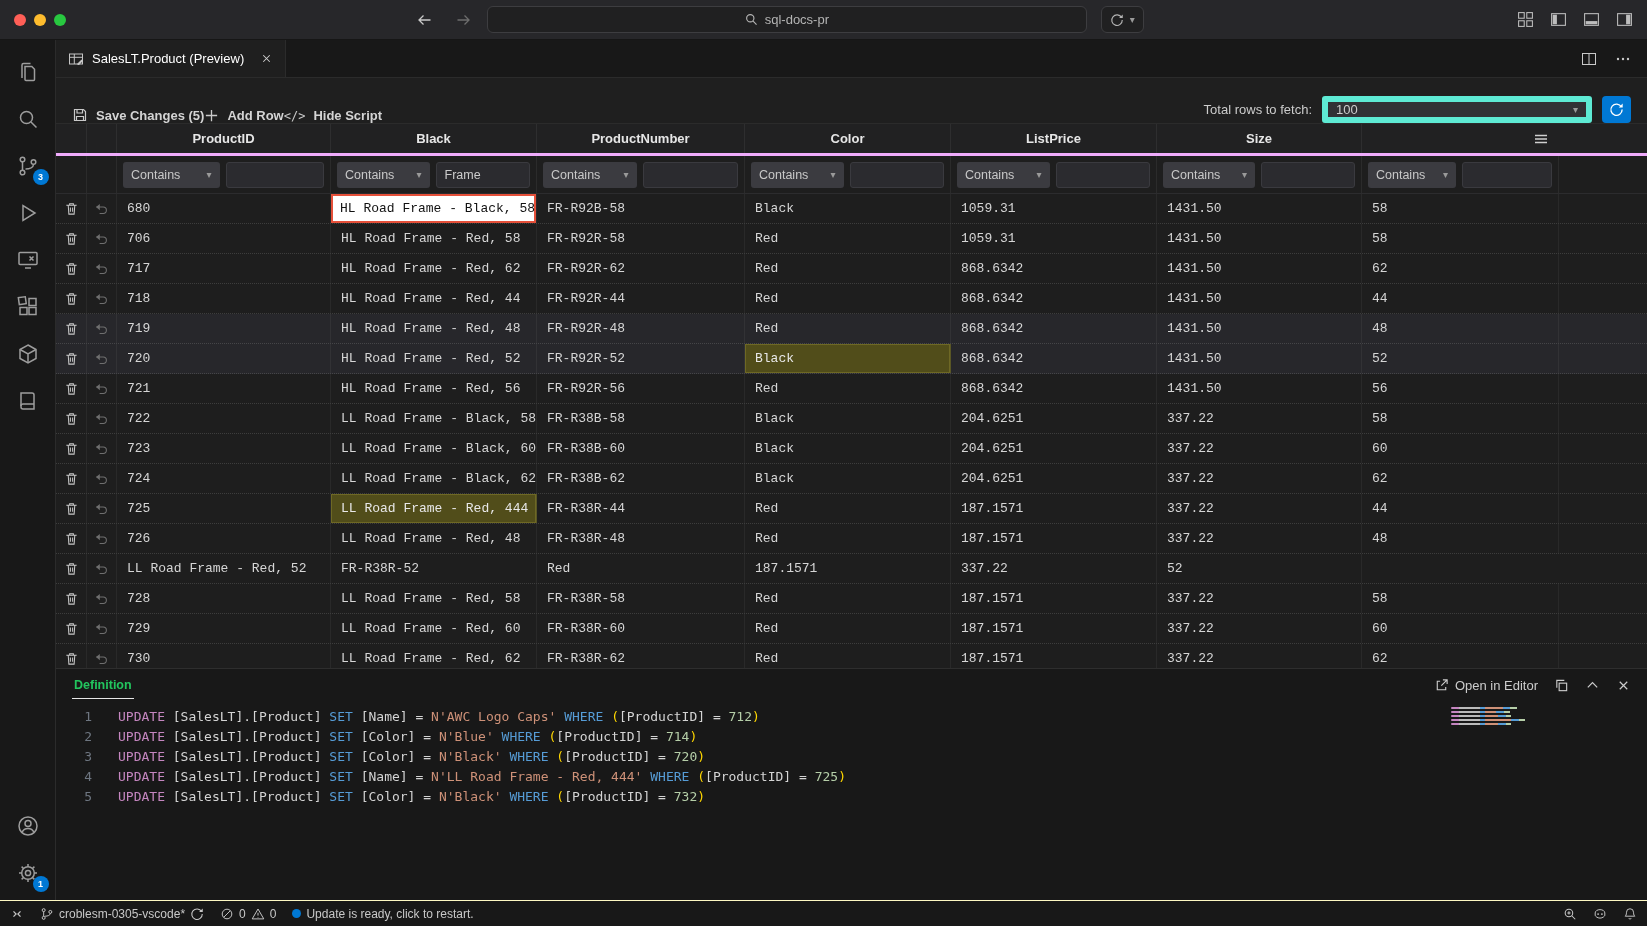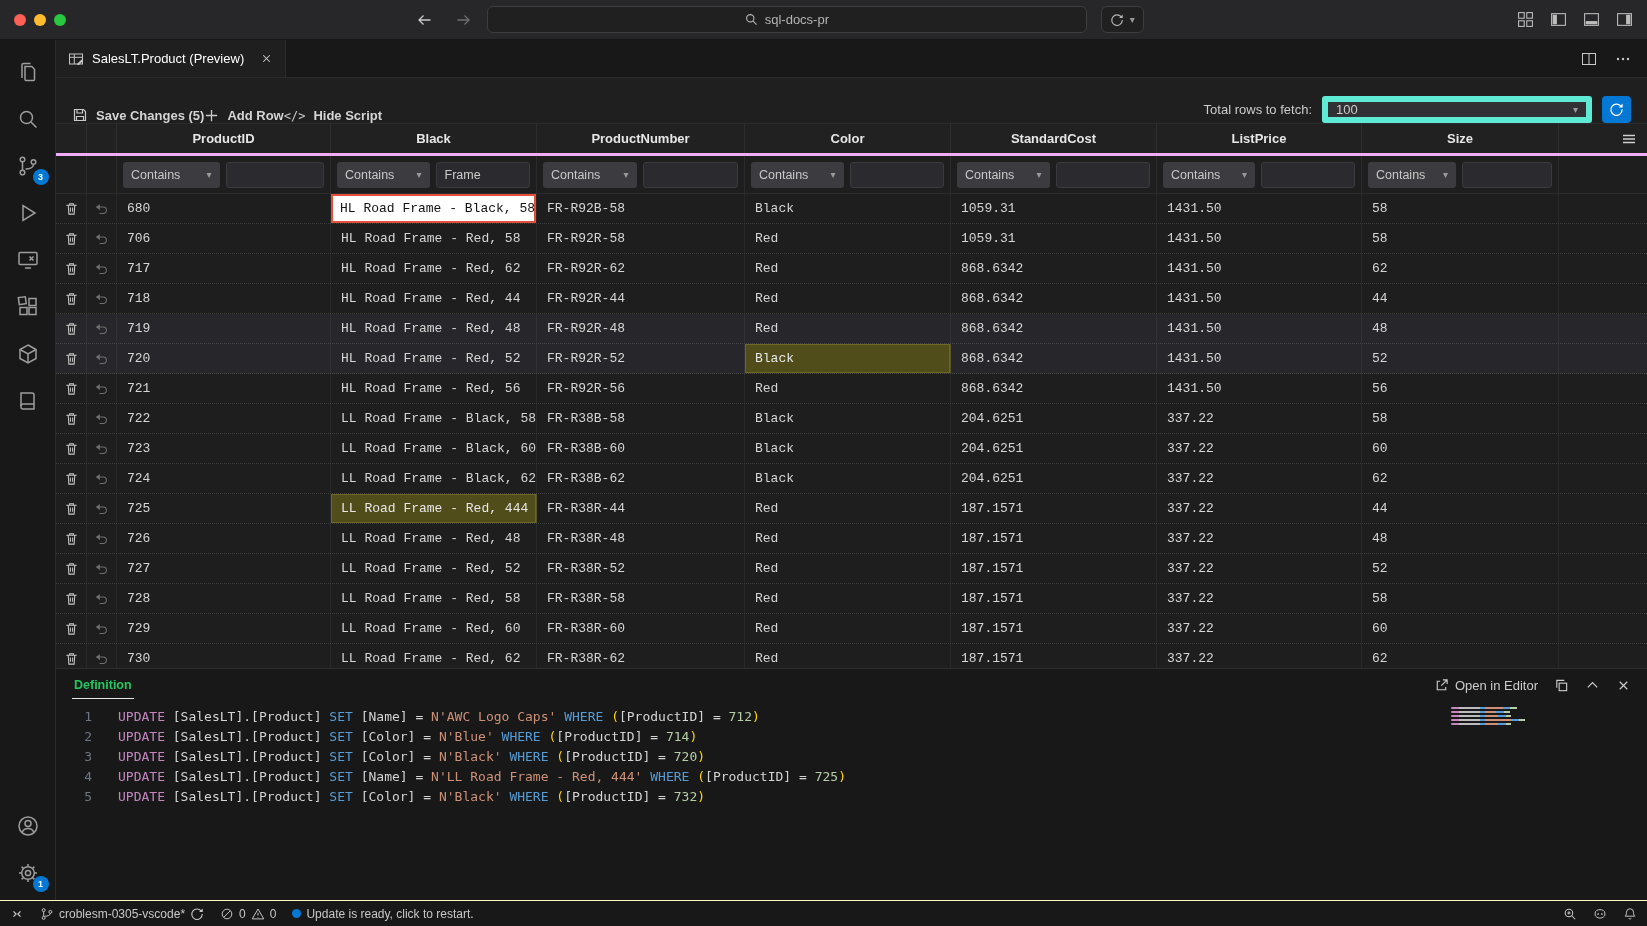--- a/index.html
+++ b/index.html
@@ -312,21 +312,20 @@
       </div>
 
       <div class="grid-area">
         <div class="thead tgrid">
             <div class="hcell"></div>
             <div class="hcell"></div>
             <div class="hcell">ProductID</div>
             <div class="hcell">Black</div>
             <div class="hcell">ProductNumber</div>
             <div class="hcell">Color</div>
-            <div class="hcell">StandardCost</div>
             <div class="hcell">ListPrice</div>
             <div class="hcell">Size</div>
             <div class="hcell filler">
               <svg width="16" height="16" viewBox="0 0 16 16" fill="none" stroke="currentColor" stroke-width="1.4">
                 <path d="M2 4.5h12M2 8h12M2 11.5h12"></path>
               </svg>
             </div>
           </div>
         <div class="filter-row tgrid">
             <div class="fcell empty"></div>
@@ -657,21 +656,20 @@
       <svg viewBox="0 0 16 16" fill="none" stroke="currentColor" stroke-width="1.1">
                   <path d="M2.5 4.5h11M6 4.5V3h4v1.5M4.5 4.5 5.2 14h5.6l.7-9.5M6.8 7v4.5M9.2 7v4.5"></path>
                 </svg>
     </div>
     <div class="cell icon-cell undo">
       <svg viewBox="0 0 16 16" fill="none" stroke="currentColor" stroke-width="1.1">
                   <path d="M2.5 6.5h7.3a3.4 3.4 0 0 1 0 6.8H6"></path>
                   <path fill="currentColor" stroke="none" d="M6.2 3.2 2.2 6.5l4 3.3z"></path>
                 </svg>
     </div>
-    <div class="cell c-id">727</div>
     <div class="cell c-name">LL Road Frame - Red, 52</div>
     <div class="cell c-number">FR-R38R-52</div>
     <div class="cell c-color">Red</div>
     <div class="cell c-cost">187.1571</div>
     <div class="cell c-price">337.22</div>
     <div class="cell c-size">52</div>
     <div class="cell c-filler" style="border-right:none;"></div>
   </div>
 
   <div class="trow tgrid">

